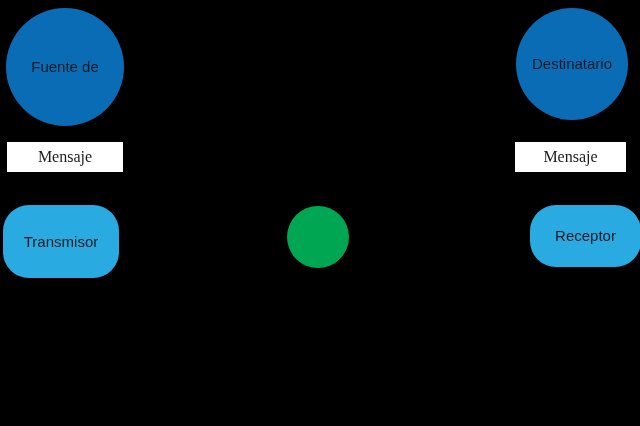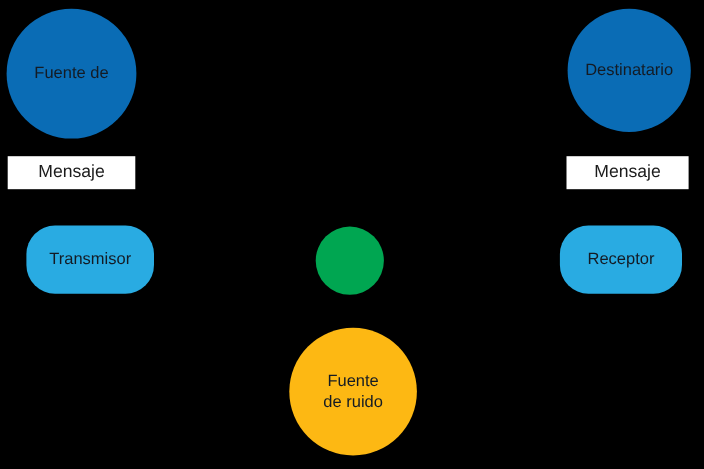--- a/index.html
+++ b/index.html
@@ -10,43 +10,43 @@
     height: 426px;
     background: #000;
     font-family: "Liberation Sans", sans-serif;
     overflow: hidden;
   }
   .node {
     position: absolute;
     display: flex;
     align-items: center;
     justify-content: center;
-    text-align: center;
+    text-align: right;
   }
   .circle { border-radius: 50%; }
   .pill   { border-radius: 26px; }
-  .rect   { border-radius: 0; }
+  .rect   { border-radius: 0; font-family: Liberation Serif, serif; }
   .label {
     font-size: 15px;
     line-height: 1.3;
     color: #141b24;
     font-weight: 400;
   }
   .label .line { display: block; }
   .msg-label {
     font-size: 16px;
     color: #1b1b1b;
   }
   
   .pos-source      { left: 6px;   top: 8px;   width: 118px; height: 118px; }
   .pos-destination { left: 516px; top: 8px;   width: 112px; height: 112px; }
   .pos-msg-left    { left: 7px;   top: 142px; width: 116px; height: 30px; }
   .pos-msg-right   { left: 515px; top: 142px; width: 111px; height: 30px; }
-  .pos-transmitter { left: 24px;   top: 205px; width: 116px; height: 62px; }
-  .pos-receiver    { left: 509px; top: 205px; width: 111px; height: 62px; }
+  .pos-transmitter { left: 3px;   top: 205px; width: 116px; height: 73px; }
+  .pos-receiver    { left: 530px; top: 205px; width: 111px; height: 62px; }
   .pos-signal      { left: 287px; top: 206px; width: 62px;  height: 62px; }
   .pos-noise       { left: 263px; top: 298px; width: 116px; height: 116px; }
 </style>
 </head>
 <body>
 
 <div class="canvas">
 
   <div class="node circle pos-source" style="background: rgb(10, 108, 181);">
     <div class="label">
@@ -70,20 +70,14 @@
     <div class="label">Transmisor</div>
   </div>
 
   <div class="node pill pos-receiver" style="background: rgb(41, 171, 226);">
     <div class="label">Receptor</div>
   </div>
 
   <div class="node circle pos-signal" style="background: rgb(0, 166, 81);">
   </div>
 
-  <div class="node circle pos-noise" style="background: rgb(253, 184, 19);">
-    <div class="label">
-      <span class="line">Fuente</span>
-      <span class="line">de ruido</span>
-    </div>
-  </div>
 
 </div>
 
 </body></html>

